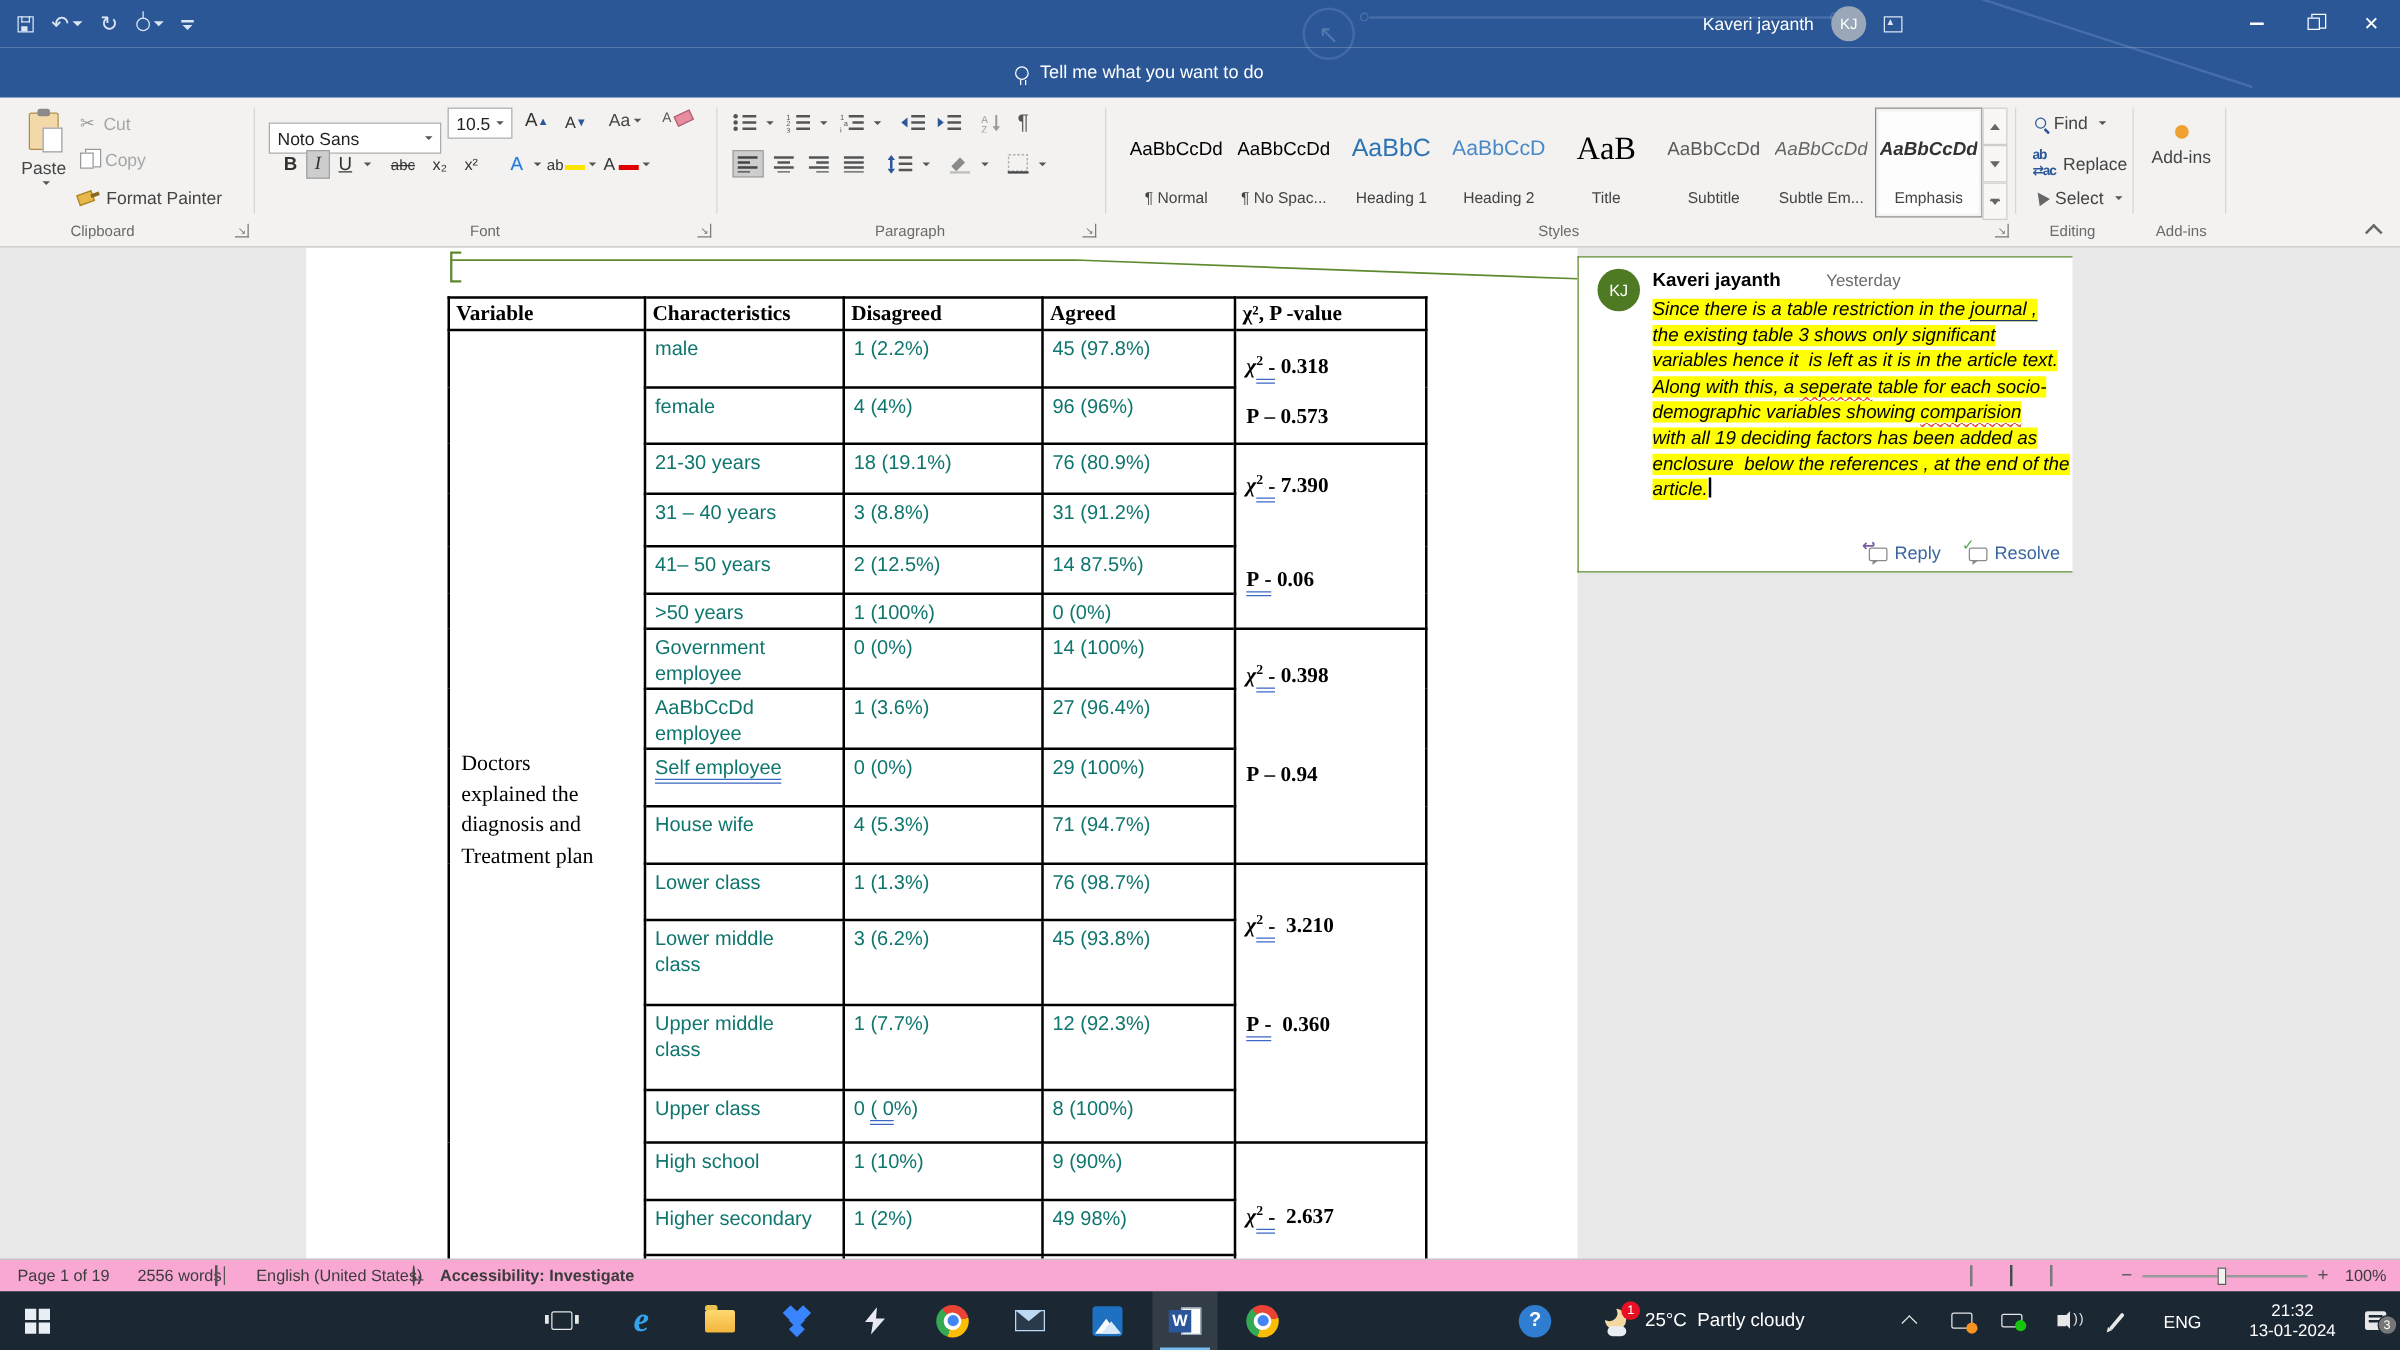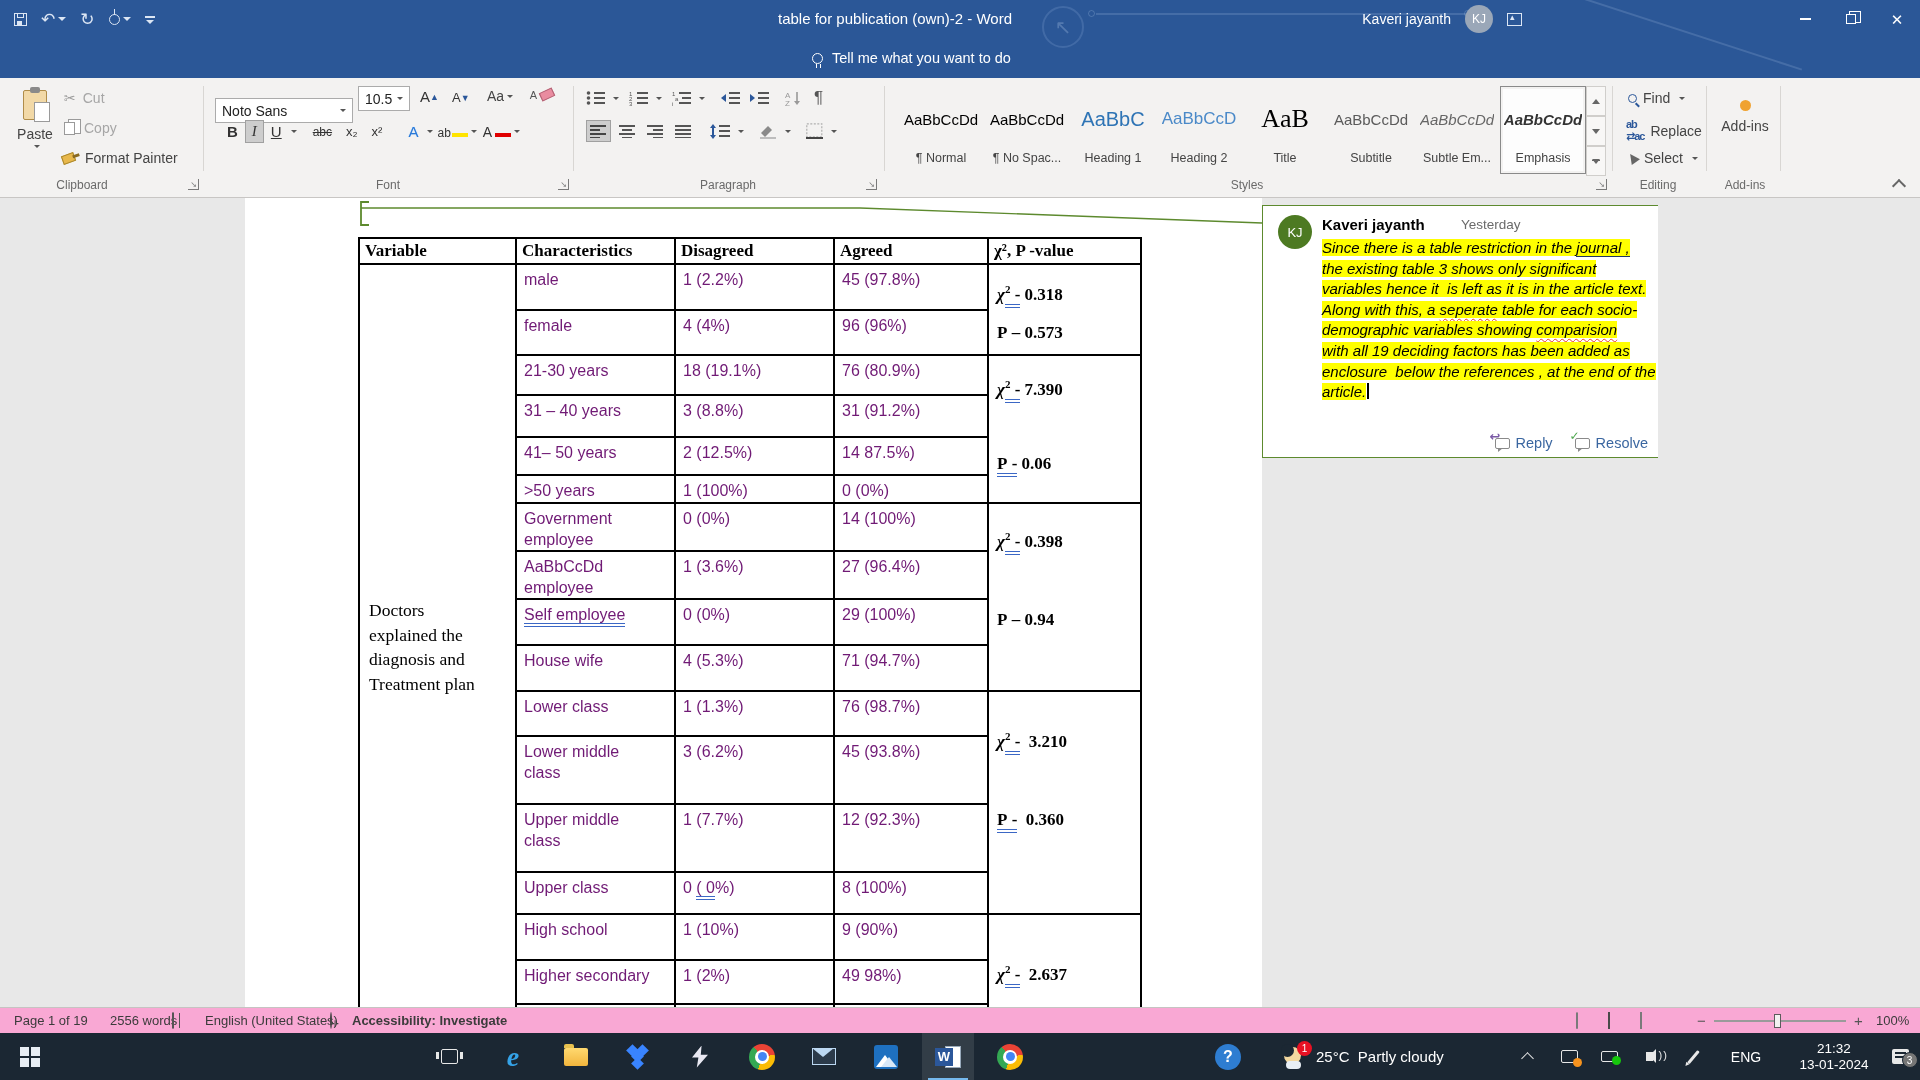--- a/index.html
+++ b/index.html
@@ -117,21 +117,21 @@
 
   
   #docarea { position:absolute; left:0; top:198px; width:1920px; height:809px; background:#e8e8e8; overflow:hidden; z-index:10;}
   #page { position:absolute; left:245px; top:0; width:1017px; height:809px; background:#fff; }
   #connector-svg { position:absolute; left:0; top:0; width:1920px; height:809px; pointer-events:none; z-index:5; }
 
   
   #doc-table { position:absolute; left:358px; top:39px; border-collapse:collapse; table-layout:fixed; background:#fff; z-index:2;}
   #doc-table td, #doc-table th { border:2px solid #000; vertical-align:top; text-align:left; overflow:hidden; }
   #doc-table th { font-family:"Liberation Serif","DejaVu Serif",serif; font-size:17px; font-weight:bold; padding:2px 4px 0 5px; height:26px; white-space:nowrap;}
-  td.cellc, td.celld, td.cella { font-size:16px; color:#701a75; padding:4px 4px 0 7px; line-height:21px; }
+  td.cellc, td.celld, td.cella { font-size:16px; color:#0f766e; padding:4px 4px 0 7px; line-height:21px; }
   td.var-cell { position:relative; font-family:"Liberation Serif","DejaVu Serif",serif; font-size:17.5px; }
   .var-lines { position:absolute; left:9px; top:333px; line-height:24.5px; color:#000; white-space:nowrap;}
   td.stat { position:relative; font-family:"Liberation Serif","DejaVu Serif",serif; font-weight:bold; font-size:17px; color:#000; }
   .chi, .pv { position:absolute; left:8px; white-space:nowrap; }
   .chi i { font-family:"Liberation Serif","DejaVu Serif",serif; }
   .s0 .chi{top:18px}   .s0 .pv{top:58px}
   .s1 .chi{top:22px}   .s1 .pv{top:98px}
   .s2 .chi{top:26px}   .s2 .pv{top:106px}
   .s3 .chi{top:38px}   .s3 .pv{top:118px}
   .s4 .chi{top:48px}
@@ -246,21 +246,20 @@
           <span class="glyph">↻</span>
         </span>
       <span class="qat-i">
           <span class="ic-touch"></span>
           <span class="caret-w"></span>
         </span>
       <span class="qat-i">
           <span class="ic-qatmore"></span>
         </span>
     </div>
-    <div id="win-title">table for publication (own)-2  -  Word</div>
     <div id="tb-right">
       <span id="tb-user">Kaveri jayanth</span>
       <span id="tb-avatar">KJ</span>
       <span class="ic-ribopt"></span>
     </div>
     <div id="win-controls">
       <div class="wbtn">
           <span class="ic-min"></span>
         </div>
       <div class="wbtn">

